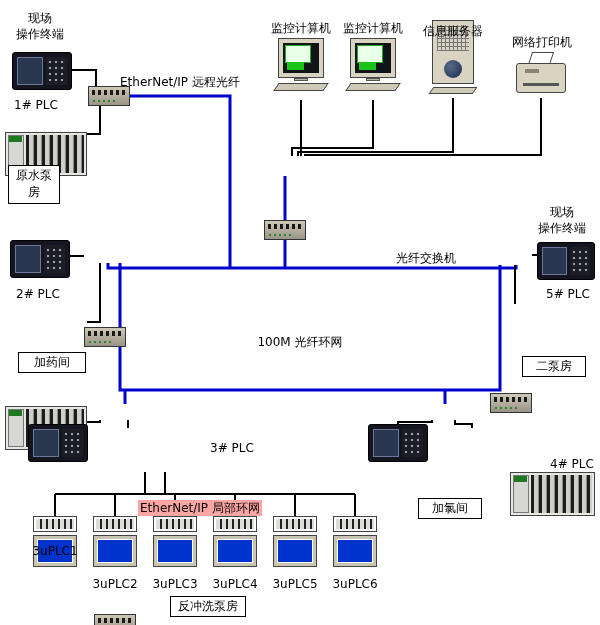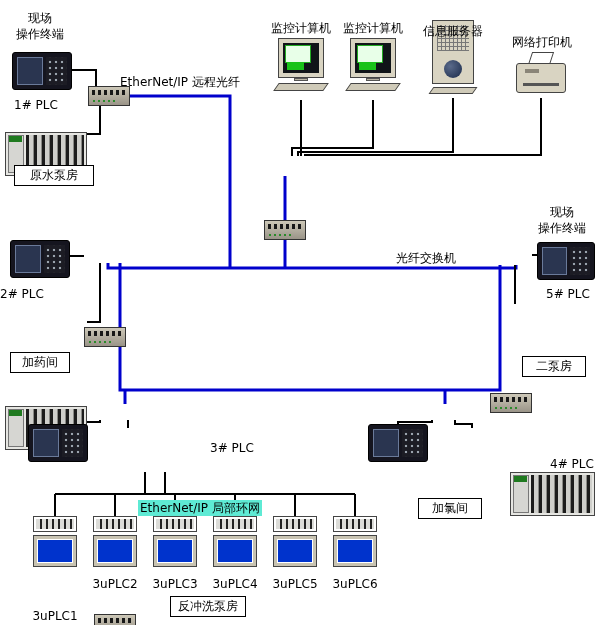--- a/index.html
+++ b/index.html
@@ -6,21 +6,21 @@
   html,body{background:#fff}
   .stage{position:relative;width:600px;height:625px;background:#fff;
     font-family:"DejaVu Sans",sans-serif;color:#000;overflow:hidden}
   .stage svg{position:absolute;left:0;top:0;z-index:0}
   .fiber{fill:none;stroke:var(--fiber,#0000cc);stroke-width:3}
   .wire{fill:none;stroke:var(--wire,#000);stroke-width:1.2;shape-rendering:crispEdges}
 
   .node{position:absolute;z-index:1}
   .lbl{position:absolute;z-index:2;font-size:12px;line-height:1.35;white-space:pre-line}
   .lbl.center{text-align:center}
-  .lbl.bg{background:#5eead4;padding:0 2px}
+  .lbl.bg{background:#fca5a5;padding:0 2px}
   .boxlbl{position:absolute;z-index:2;font-size:12px;background:#fff;border:1px solid #000;
     text-align:center;padding:1px 4px;line-height:1.45}
 
   
   .hmi{background:#15151f;border:1px solid #000;border-radius:3px;display:flex;padding:4px;gap:3px}
   .hmi .scr{flex:1.1;background:#2a3550;border:1px solid #6a7a9a}
   .hmi .keys{flex:1;background-color:#1c1c24;
     background-image:radial-gradient(circle,#9aa3ad 1.2px,transparent 1.6px);
     background-size:6px 6px;background-position:1px 2px}
 
@@ -118,21 +118,21 @@
     <div class="scr"></div>
     <div class="keys"></div>
   </div>
   <div class="node switch" style="left:88px;top:86px;width:42px;height:20px"></div>
   <div class="lbl" style="left:14px;top:97px">1# PLC</div>
   <div class="node rack" style="left:5px;top:112px;width:82px;height:44px">
     <div class="psu"></div>
     <div class="tag"></div>
     <div class="stripes"></div>
   </div>
-  <div class="boxlbl" style="left:14px;top:165px;width:80px">原水泵房</div>
+  <div class="boxlbl" style="left:8px;top:165px;width:52px">原水泵房</div>
   <div class="lbl" style="left:120px;top:74px">EtherNet/IP 远程光纤</div>
 
   <div class="lbl center" style="left:266px;top:20px;width:70px">监控计算机</div>
   <div class="node pc" style="left:272px;top:38px;width:58px">
     <div class="crt">
         <div class="scrn"></div>
       </div>
     <div class="stand"></div>
     <div class="kb"></div>
   </div>
@@ -154,44 +154,45 @@
     <div class="paper"></div>
     <div class="bodyp"></div>
   </div>
   <div class="node switch" style="left:264px;top:156px;width:42px;height:20px"></div>
 
   <div class="node switch" style="left:84px;top:243px;width:42px;height:20px"></div>
   <div class="node hmi" style="left:10px;top:240px;width:60px;height:38px">
     <div class="scr"></div>
     <div class="keys"></div>
   </div>
-  <div class="lbl" style="left:0;top:286px">2# PLC</div>
+  <div class="lbl" style="left:16px;top:286px">2# PLC</div>
   <div class="node rack" style="left:5px;top:302px;width:82px;height:44px">
     <div class="psu"></div>
     <div class="tag"></div>
     <div class="stripes"></div>
   </div>
-  <div class="boxlbl" style="left:10px;top:352px;width:60px">加药间</div>
+  <div class="boxlbl" style="left:18px;top:352px;width:68px">加药间</div>
 
   <div class="lbl" style="left:396px;top:250px">光纤交换机</div>
   <div class="node switch" style="left:490px;top:245px;width:42px;height:20px"></div>
   <div class="lbl center" style="left:530px;top:204px;width:64px">现场
 操作终端</div>
   <div class="node hmi" style="left:537px;top:242px;width:58px;height:38px">
     <div class="scr"></div>
     <div class="keys"></div>
   </div>
   <div class="lbl" style="left:546px;top:286px">5# PLC</div>
   <div class="node rack" style="left:510px;top:304px;width:85px;height:44px">
     <div class="psu"></div>
     <div class="tag"></div>
     <div class="stripes"></div>
   </div>
   <div class="boxlbl" style="left:522px;top:356px;width:64px">二泵房</div>
 
+  <div class="lbl center" style="left:242px;top:334px;width:116px">100M 光纤环网</div>
 
   <div class="node switch" style="left:94px;top:402px;width:42px;height:18px"></div>
   <div class="node hmi" style="left:28px;top:424px;width:60px;height:38px">
     <div class="scr"></div>
     <div class="keys"></div>
   </div>
 
   <div class="lbl" style="left:210px;top:440px">3# PLC</div>
 
   <div class="node hmi" style="left:368px;top:424px;width:60px;height:38px">
@@ -234,21 +235,21 @@
         <div class="blu"></div>
       </div>
   </div>
   <div class="sub" style="left:333px;top:516px">
     <div class="mini"></div>
     <div class="mon">
         <div class="blu"></div>
       </div>
   </div>
 
-  <div class="lbl center" style="left:27px;top:608px;width:56px">3uPLC1</div>
+  <div class="lbl center" style="left:27px;top:543px;width:56px">3uPLC1</div>
   <div class="lbl center" style="left:87px;top:576px;width:56px">3uPLC2</div>
   <div class="lbl center" style="left:147px;top:576px;width:56px">3uPLC3</div>
   <div class="lbl center" style="left:207px;top:576px;width:56px">3uPLC4</div>
   <div class="lbl center" style="left:267px;top:576px;width:56px">3uPLC5</div>
   <div class="lbl center" style="left:327px;top:576px;width:56px">3uPLC6</div>
 
   <div class="boxlbl" style="left:170px;top:596px;width:76px">反冲洗泵房</div>
 
 </div>
 

